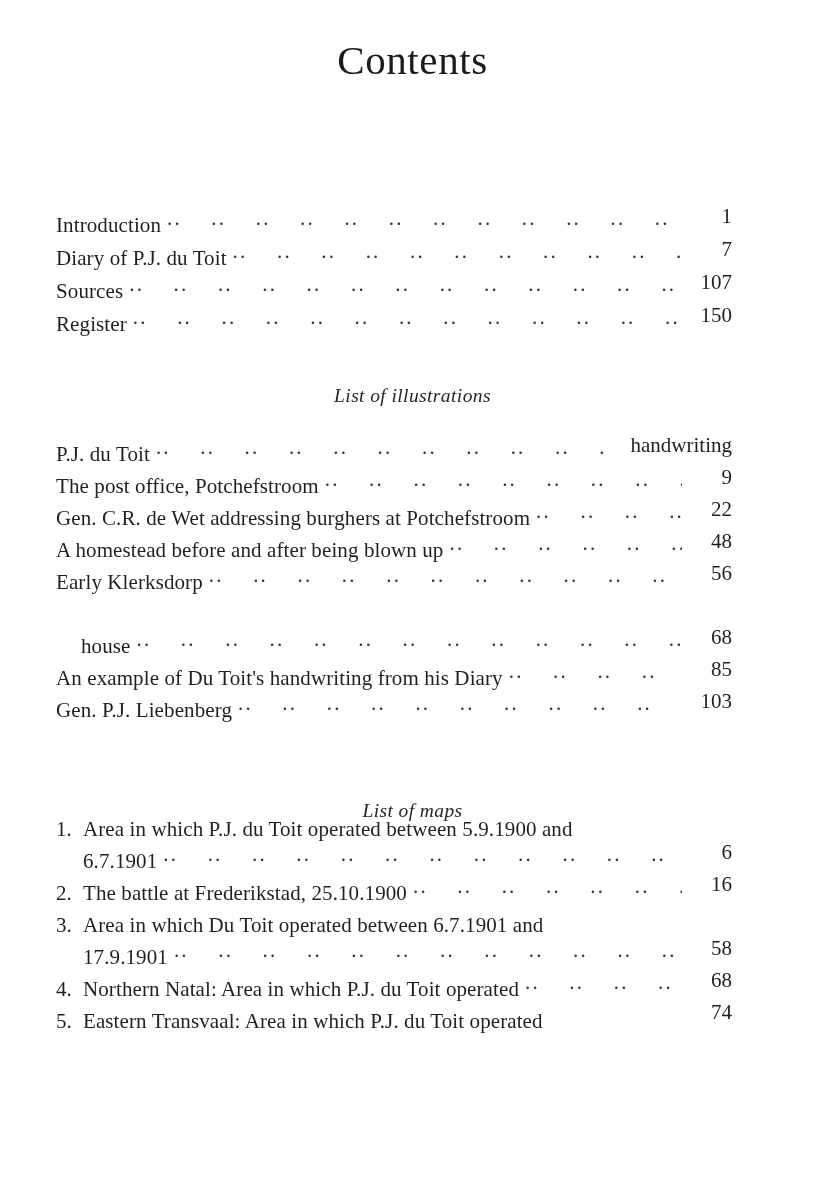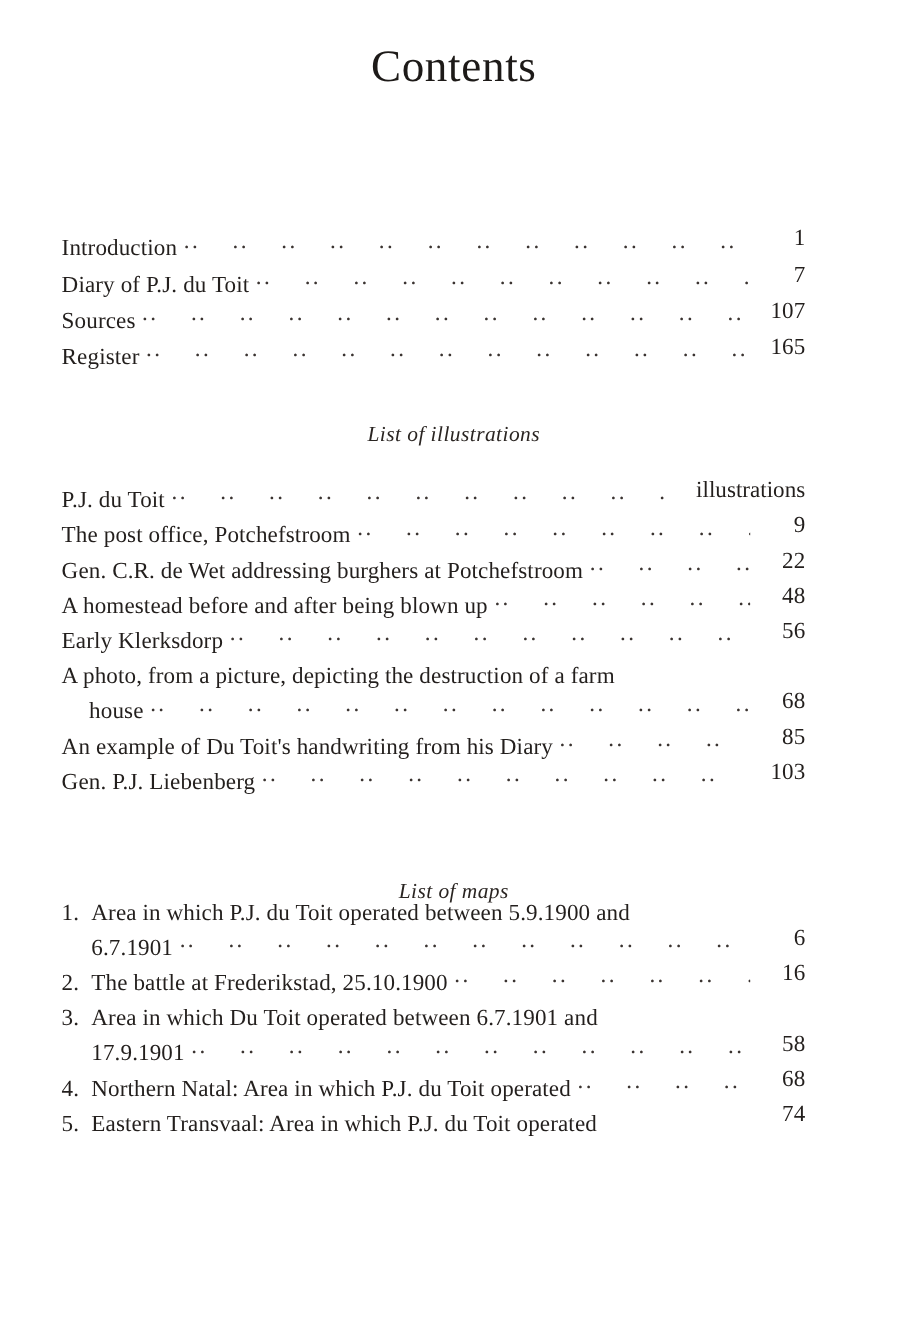--- a/index.html
+++ b/index.html
@@ -158,35 +158,35 @@
         <span class="label">Sources</span>
         <span class="leader"></span>
         <span class="pageno">107</span>
       </div>
     </div>
 
     <div class="entry">
       <div class="entry-row">
         <span class="label">Register</span>
         <span class="leader"></span>
-        <span class="pageno">165</span>
+        <span class="pageno">150</span>
       </div>
     </div>
 
   </div>
 
   <div class="section-heading" id="heading-illustrations">List of illustrations</div>
 
   <div class="entry-list" id="list-illustrations">
 
     <div class="entry">
       <div class="entry-row">
         <span class="label">P.J. du Toit</span>
         <span class="leader"></span>
-        <span class="pageno wide">illustrations</span>
+        <span class="pageno wide">handwriting</span>
       </div>
     </div>
 
     <div class="entry">
       <div class="entry-row">
         <span class="label">The post office, Potchefstroom</span>
         <span class="leader"></span>
         <span class="pageno">9</span>
       </div>
     </div>
@@ -210,21 +210,20 @@
     <div class="entry">
       <div class="entry-row">
         <span class="label">Early Klerksdorp</span>
         <span class="leader"></span>
         <span class="pageno">56</span>
       </div>
     </div>
 
     <div class="entry">
       <div class="entry-row">
-        <span class="label">A photo, from a picture, depicting the destruction of a farm</span>
         <span class="leader none"></span>
       </div>
     </div>
     <div class="entry cont">
       <div class="entry-row">
         <span class="label">house</span>
         <span class="leader"></span>
         <span class="pageno">68</span>
       </div>
     </div>

